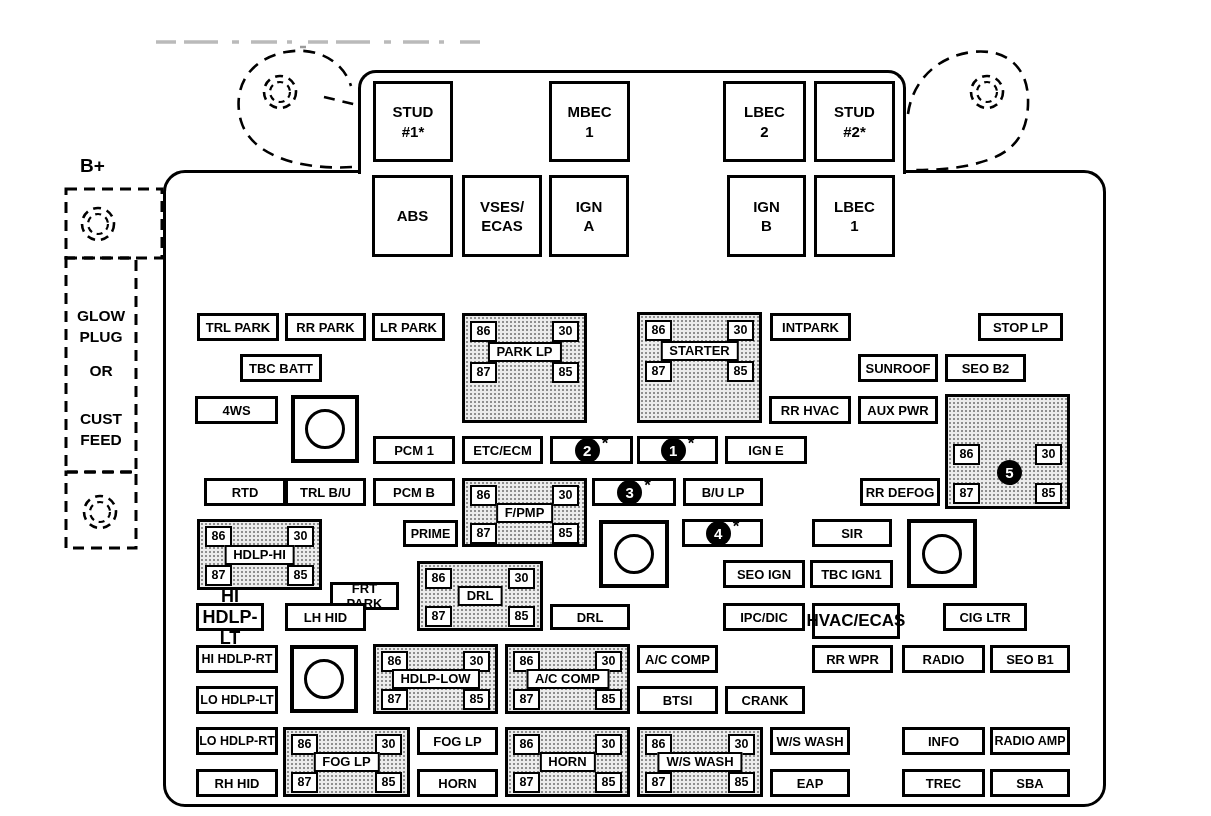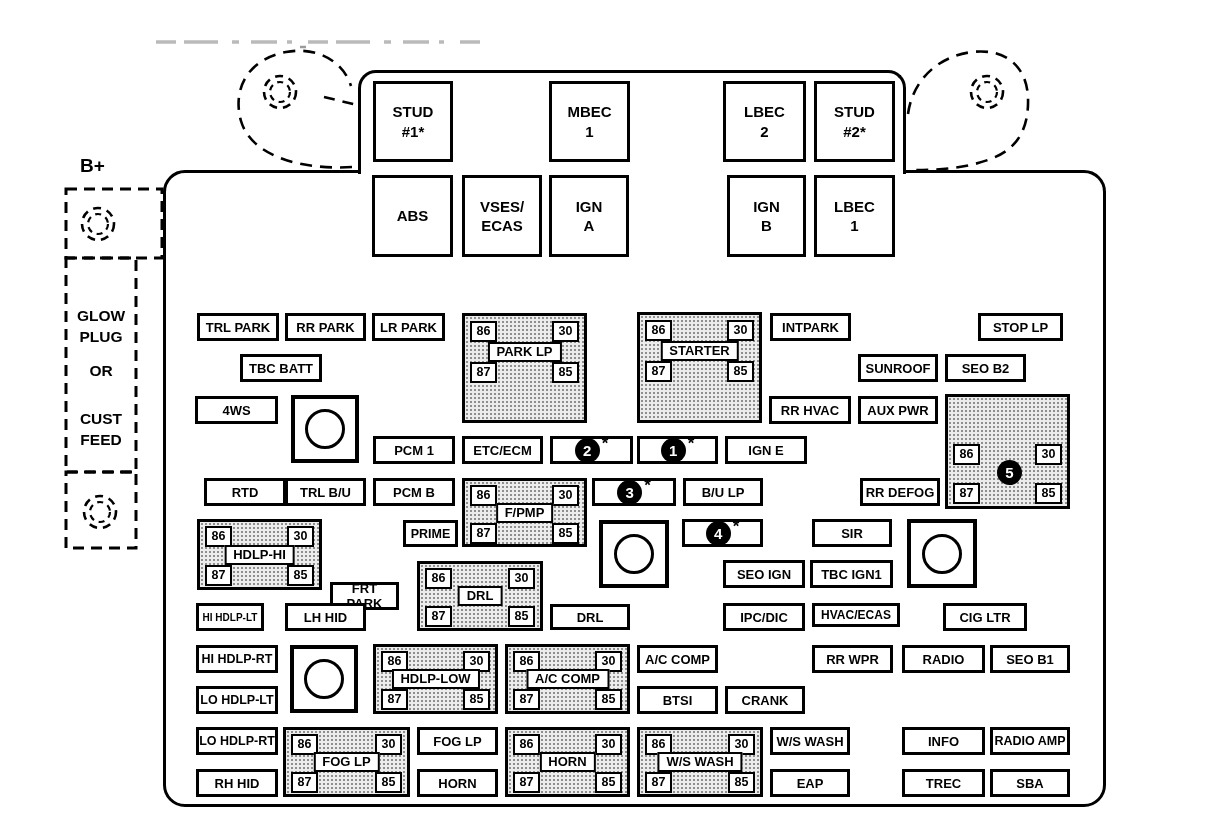--- a/index.html
+++ b/index.html
@@ -221,25 +221,25 @@
   <div class="box" style="left:683px;top:478px;width:80px;height:28px">B/U LP</div>
   <div class="box" style="left:860px;top:478px;width:80px;height:28px">RR DEFOG</div>
 
   <div class="box" style="left:403px;top:520px;width:55px;height:27px;font-size:12.5px">PRIME</div>
   <div class="box" style="left:812px;top:519px;width:80px;height:28px">SIR</div>
 
   <div class="box" style="left:330px;top:582px;width:69px;height:28px">FRT PARK</div>
   <div class="box" style="left:723px;top:560px;width:82px;height:28px">SEO IGN</div>
   <div class="box" style="left:810px;top:560px;width:83px;height:28px">TBC IGN1</div>
 
-  <div class="box" style="left:196px;top:603px;width:68px;height:28px;font-size:10px">HI HDLP-LT</div>
+  <div class="box" style="left:196px;top:603px;width:68px;height:28px;font-size:18px">HI HDLP-LT</div>
   <div class="box" style="left:285px;top:603px;width:81px;height:28px">LH HID</div>
   <div class="box" style="left:550px;top:604px;width:80px;height:26px">DRL</div>
   <div class="box" style="left:723px;top:603px;width:82px;height:28px">IPC/DIC</div>
-  <div class="box" style="left:812px;top:603px;width:88px;height:24px;font-size:12px">HVAC/ECAS</div>
+  <div class="box" style="left:812px;top:603px;width:88px;height:36px;font-size:17px">HVAC/ECAS</div>
   <div class="box" style="left:943px;top:603px;width:84px;height:28px">CIG LTR</div>
 
   <div class="box" style="left:196px;top:645px;width:82px;height:28px;font-size:12.5px">HI HDLP-RT</div>
   <div class="box" style="left:637px;top:645px;width:81px;height:28px">A/C COMP</div>
   <div class="box" style="left:812px;top:645px;width:81px;height:28px">RR WPR</div>
   <div class="box" style="left:902px;top:645px;width:83px;height:28px">RADIO</div>
   <div class="box" style="left:990px;top:645px;width:80px;height:28px">SEO B1</div>
 
   <div class="box" style="left:196px;top:686px;width:82px;height:28px;font-size:12.5px">LO HDLP-LT</div>
   <div class="box" style="left:637px;top:686px;width:81px;height:28px">BTSI</div>

